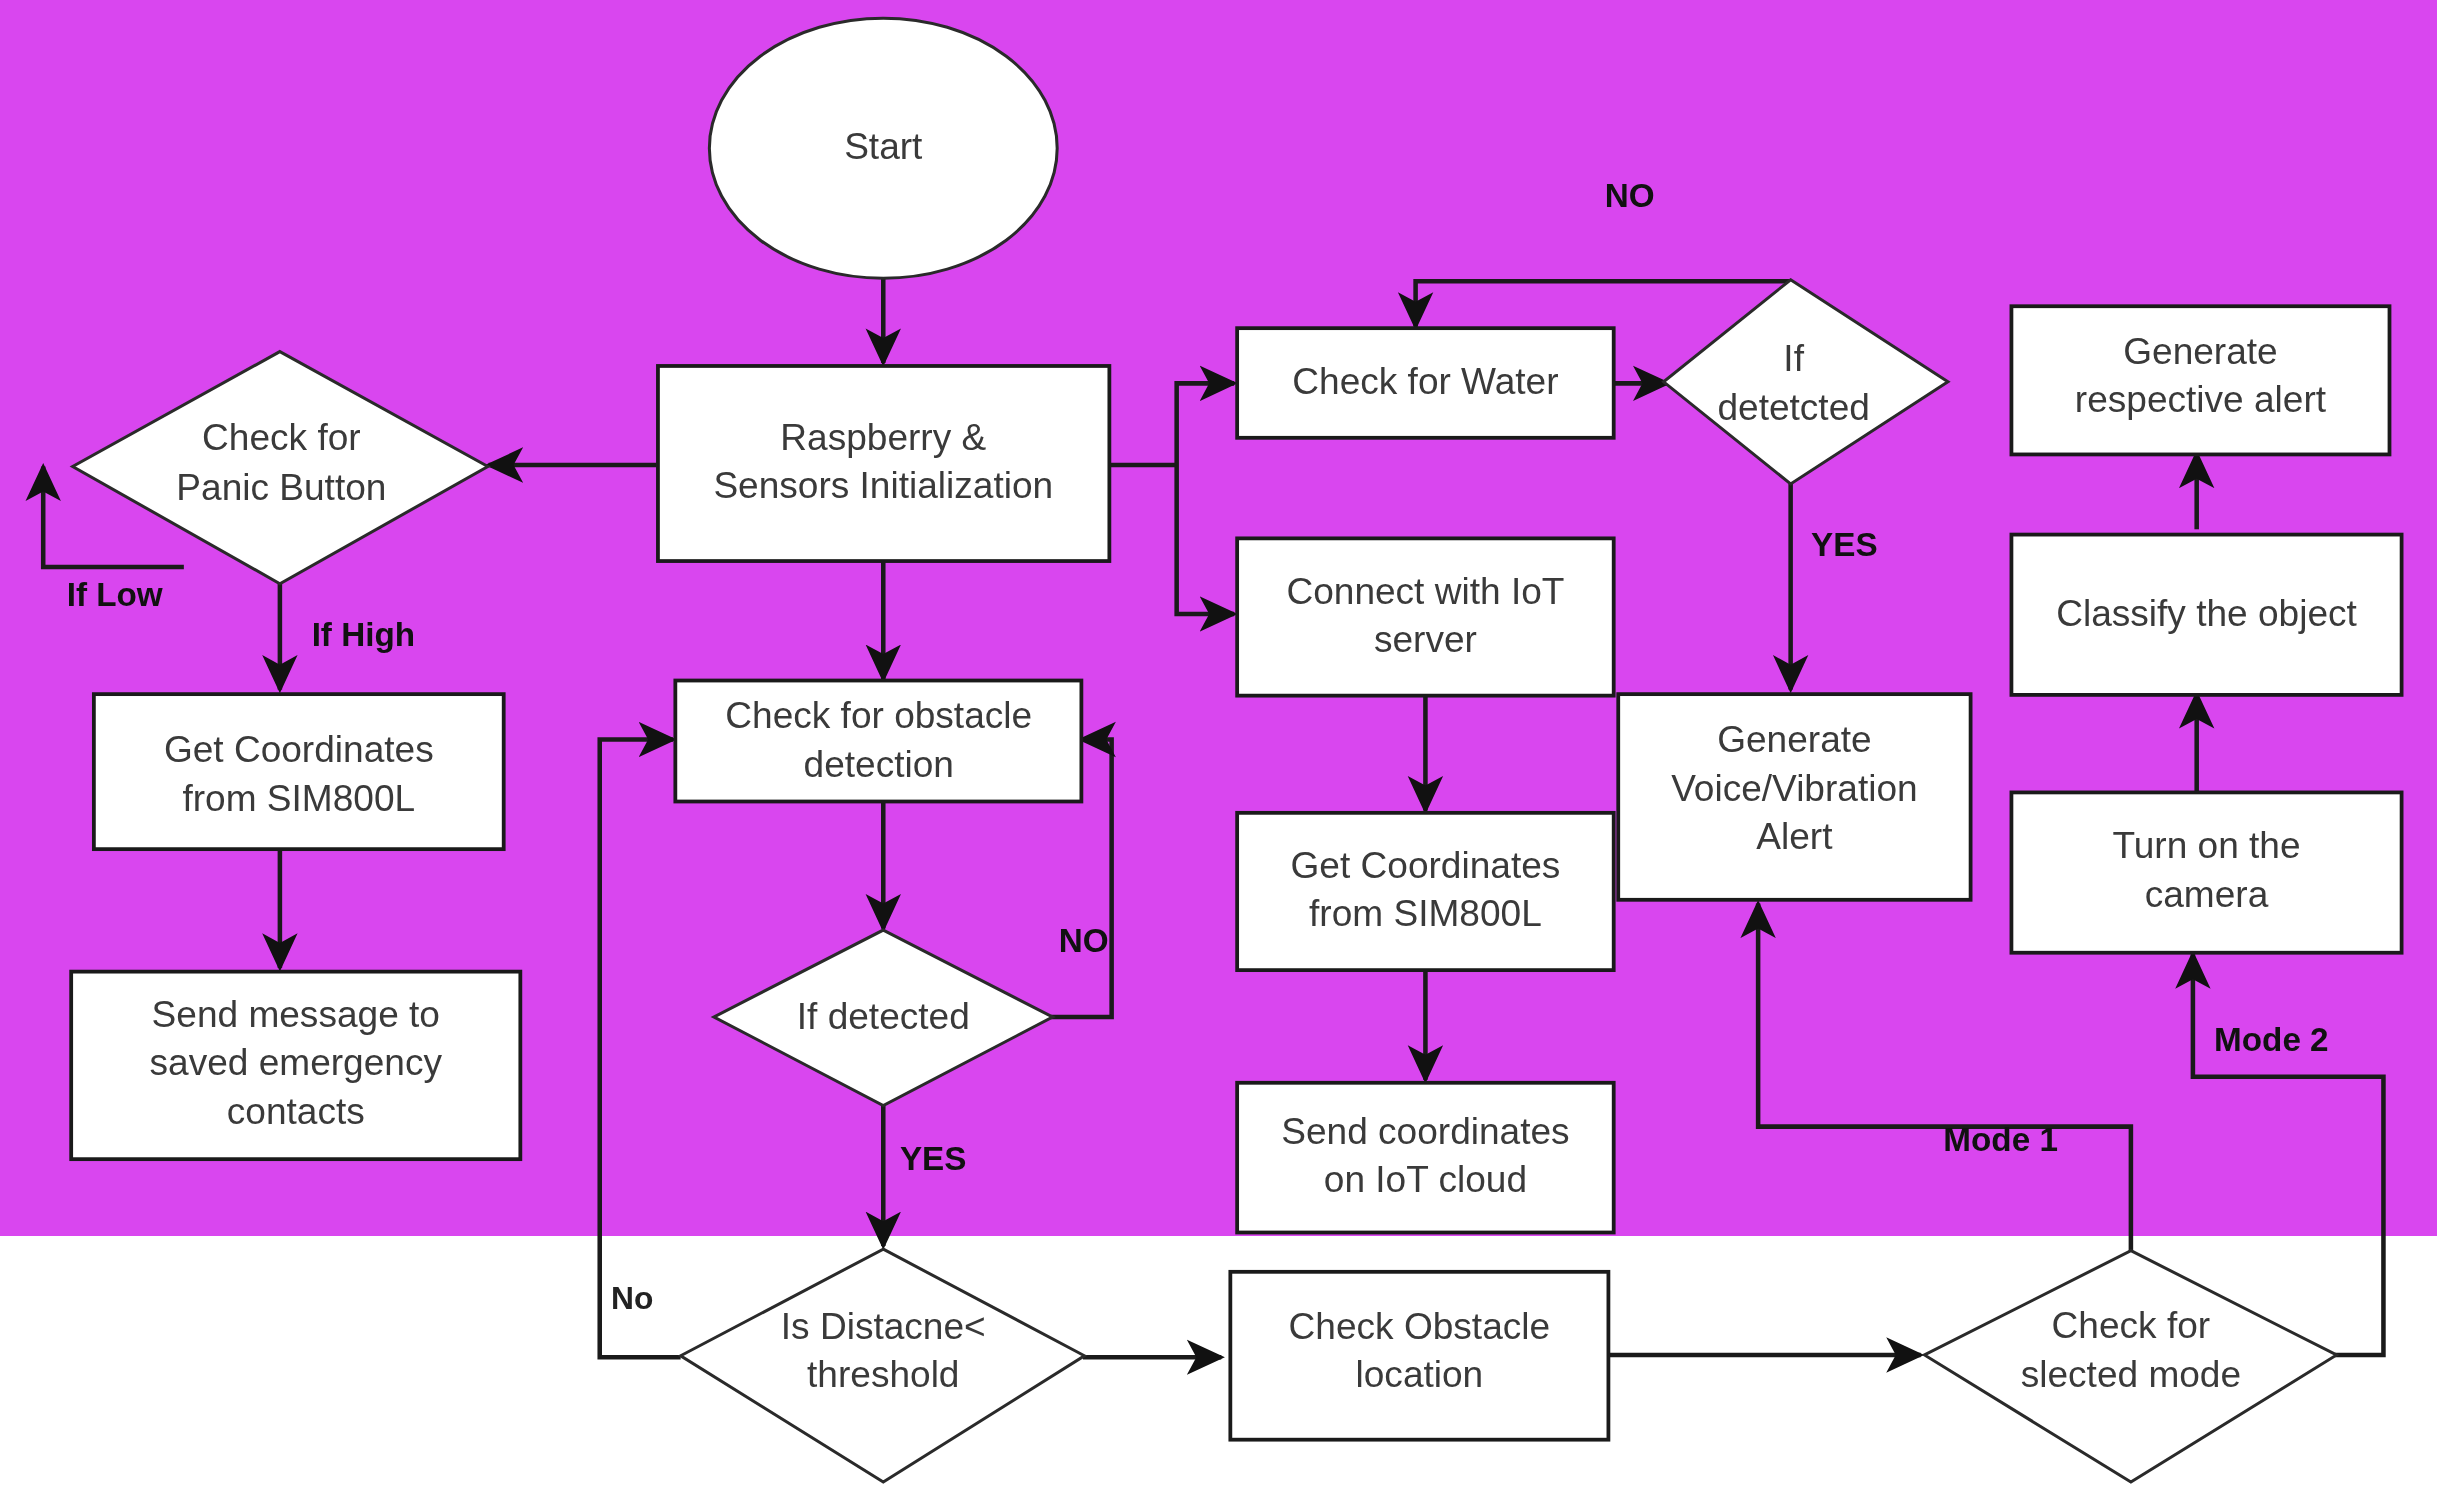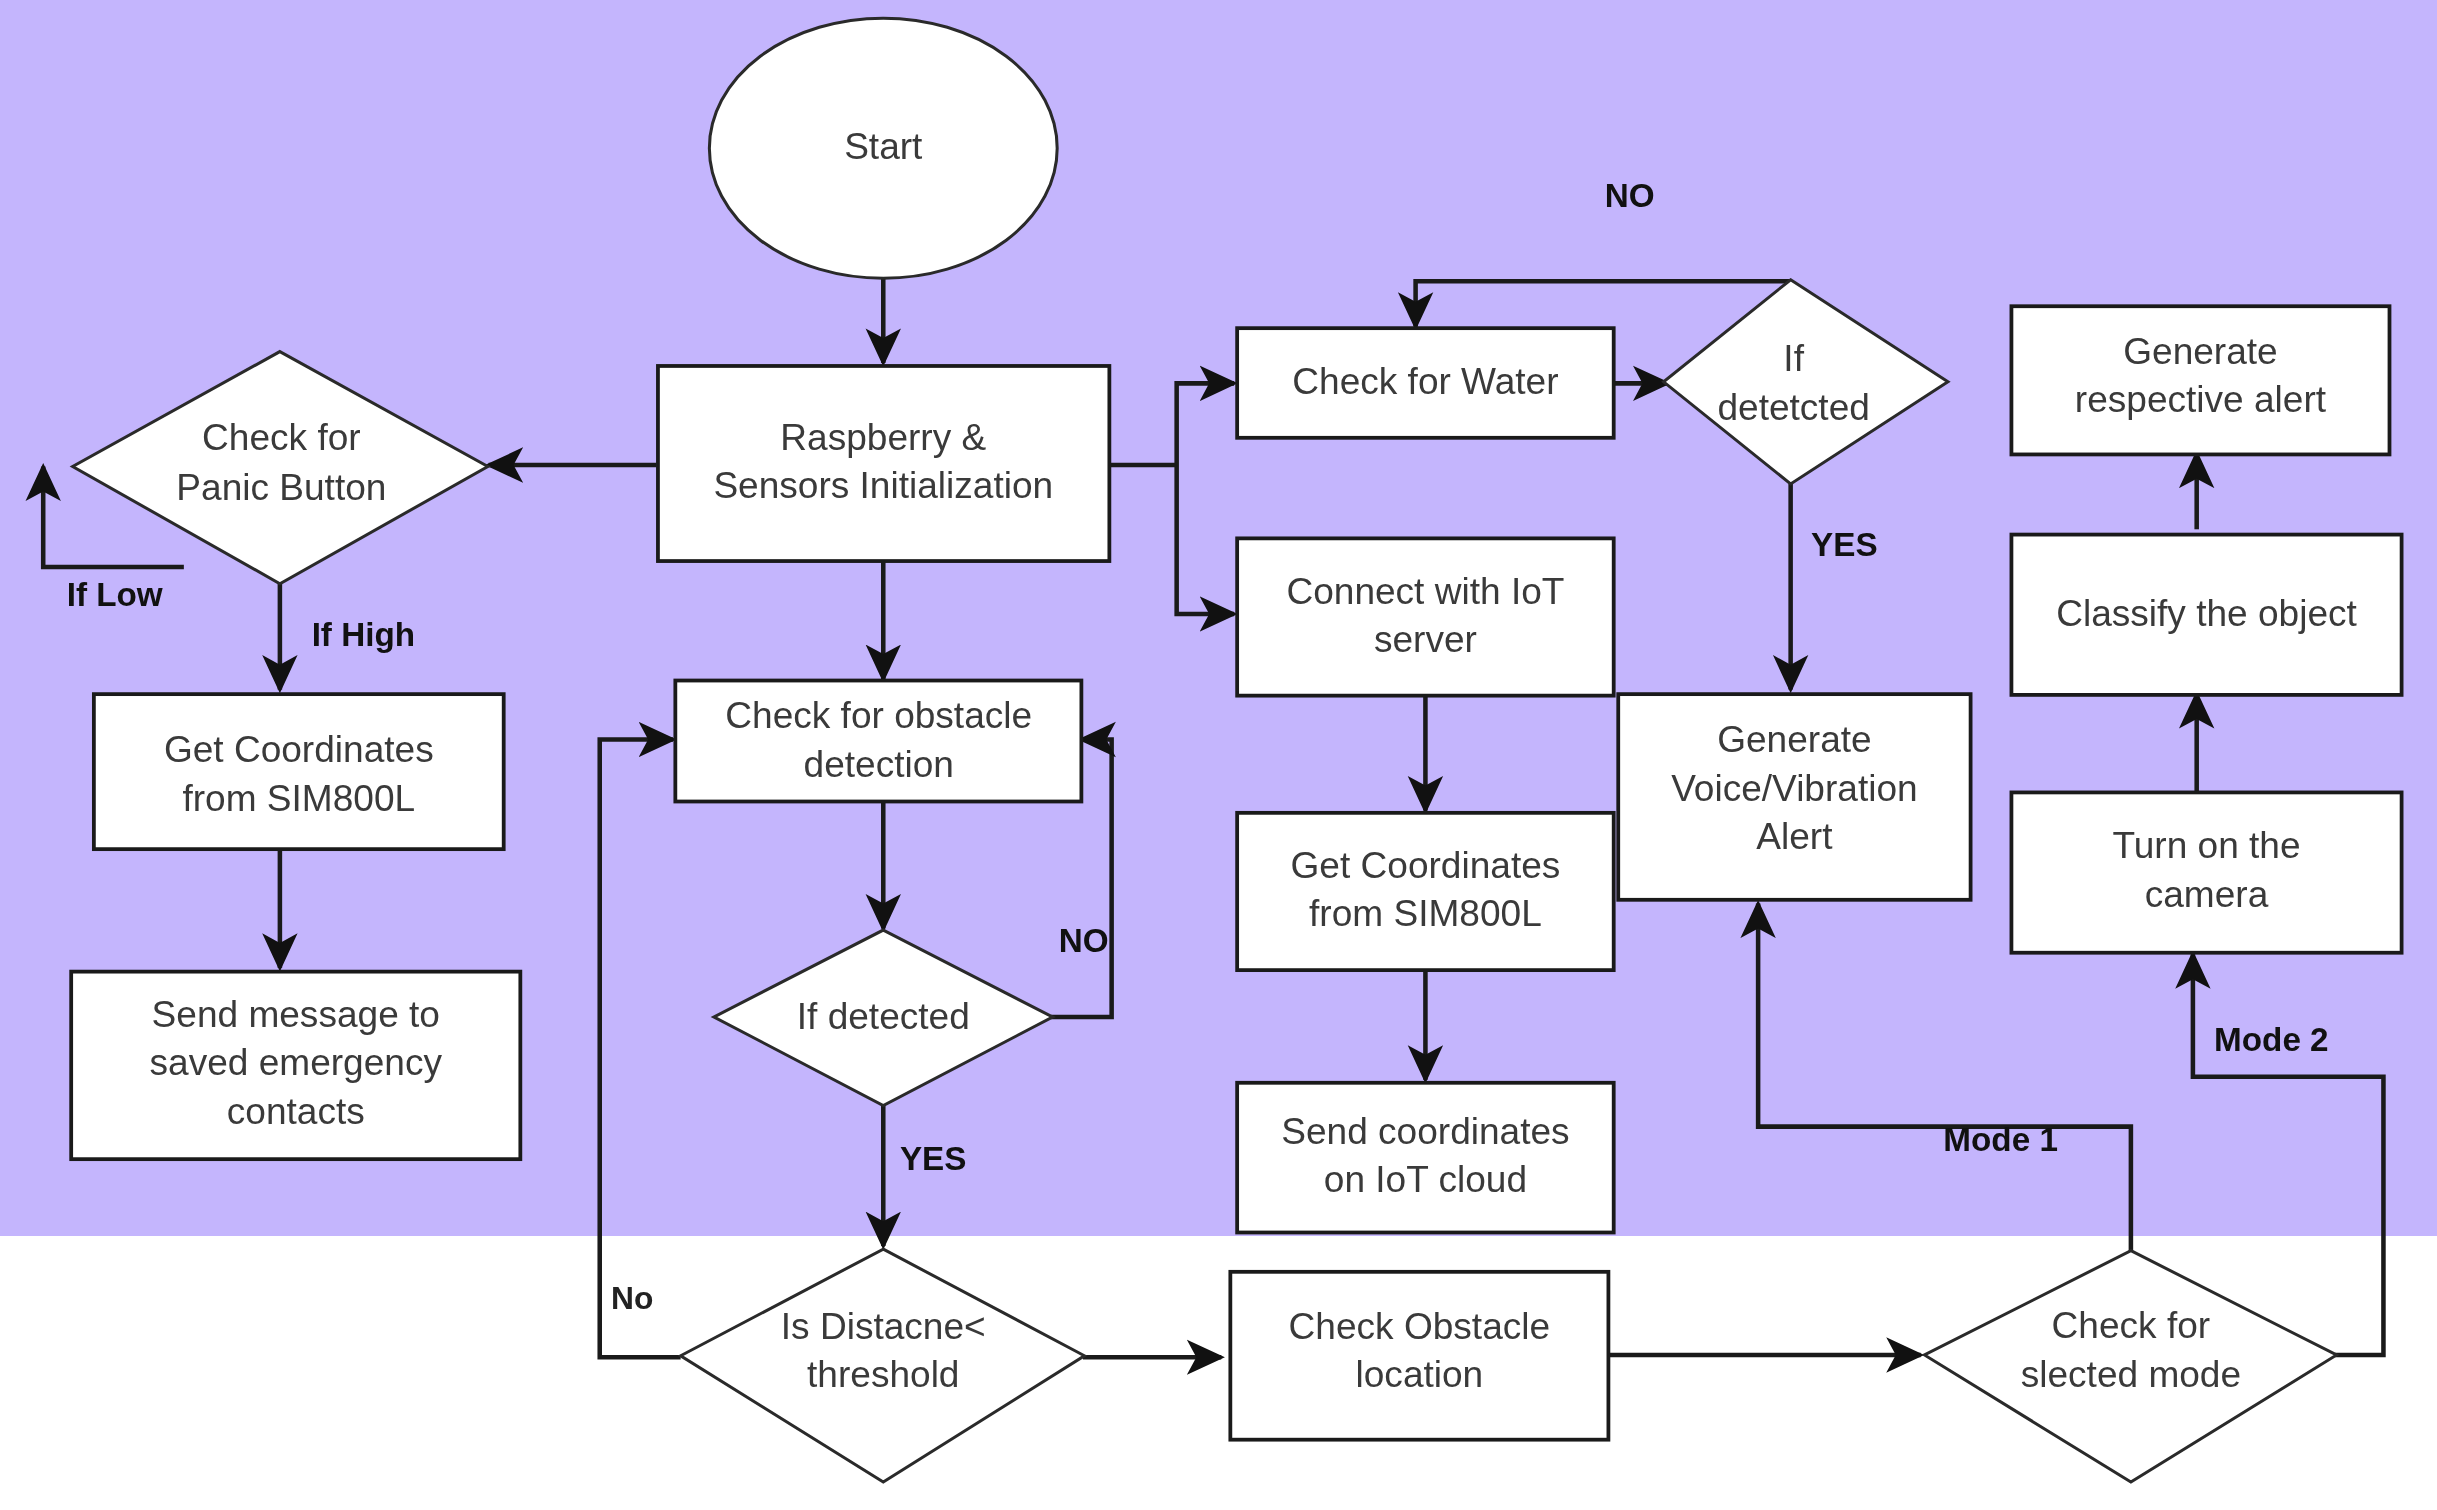--- a/index.html
+++ b/index.html
@@ -1,19 +1,19 @@
 <!DOCTYPE html>
 <html style="font-size:12px"><head>
 <meta charset="utf-8">
 <title>Flowchart</title>
 <style>
   html,body{margin:0;padding:0;background:#ffffff;}
   body{width:2438px;height:1510px;overflow:hidden;
        font-family:"Liberation Sans","DejaVu Sans",sans-serif;}
-  #canvas{position:relative;width:2438px;height:1236px;background:#c4b5fd;}
+  #canvas{position:relative;width:2438px;height:1236px;background:#d946ef;}
   svg{position:absolute;top:0;left:0;width:2438px;height:1510px;}
   .shape{fill:#ffffff;stroke:#1a1a1a;stroke-width:5;}
   .shape-thin{fill:#ffffff;stroke:#2a2a2a;stroke-width:4;}
   .conn{fill:none;stroke:#1a1a1a;stroke-width:6;stroke-linecap:butt;stroke-linejoin:miter;}
   .node-label{font-family:"Liberation Sans","DejaVu Sans",sans-serif;
               font-size:49px;fill:#3a3a3a;text-anchor:middle;dominant-baseline:middle;}
   .edge-label{font-family:"Liberation Sans","DejaVu Sans",sans-serif;
               font-size:44px;font-weight:bold;fill:#111;dominant-baseline:middle;}
   .edge-label-sm{font-family:"Liberation Sans","DejaVu Sans",sans-serif;
               font-size:42px;font-weight:bold;fill:#222;dominant-baseline:middle;}

